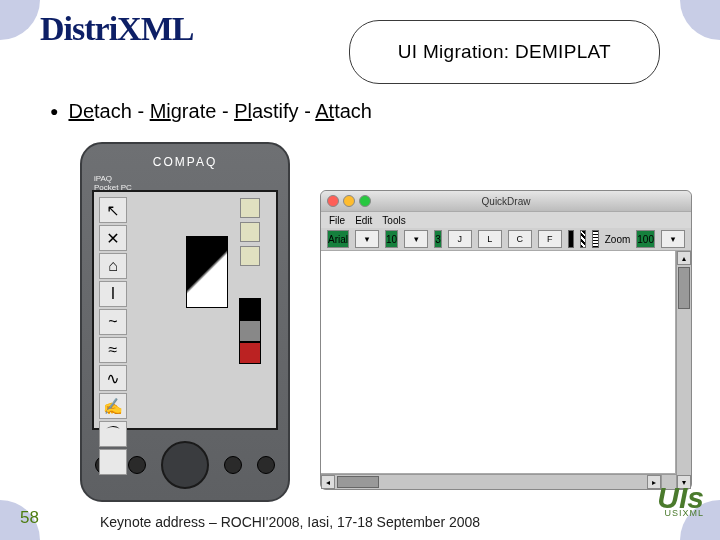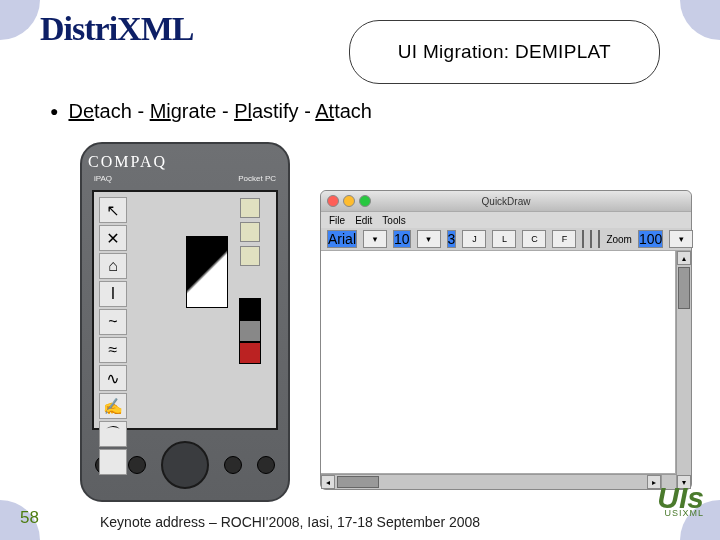--- a/index.html
+++ b/index.html
@@ -77,34 +77,35 @@
     width: 210px;
     height: 360px;
     background: linear-gradient(#6e7073, #5e6063);
     border: 2px solid #3b3d40;
     border-radius: 22px;
     box-sizing: border-box;
     padding: 6px;
   }
   .pda .brandbar {
     height: 24px;
-    text-align: left;
+    text-align: center;
     color: #fff;
-    font-family: Liberation Serif, serif;
-    font-size: 16px;
+    font-family: Liberation Sans, sans-serif;
+    font-size: 12px;
     letter-spacing: 2px;
     line-height: 24px;
   }
   .pda .subbar {
     height: 14px;
     display: flex;
     justify-content: space-between;
     padding: 0 6px;
     color: #eee;
     font-size: 8px;
+    flex-direction: column;
   }
   .pda .screen {
     background: #d0d0d0;
     border: 2px solid #1a1a1a;
     height: 240px;
     margin: 2px 4px 0 4px;
     position: relative;
     box-sizing: border-box;
     padding: 4px;
     display:flex;
@@ -200,21 +201,21 @@
   }
   .qdw .toolbar {
     height:22px; display:flex; align-items:center; gap:6px; padding:0 6px; background:#d0d0d0;
     border-bottom:1px solid #aaa;
   }
   .tb-btn {
     border:1px solid #888; background:#eee; height:16px; min-width:16px; font-size:9px;
     display:flex; align-items:center; justify-content:center; padding:0 3px;
   }
   .tb-sel {
-    border:1px solid #888; background:#3b82f6; height:16px; width:34px; font-size:14px;
+    border:1px solid #888; background:#15803d; height:16px; width:34px; font-size:10px;
     display:flex; align-items:center; justify-content:center;
   }
   .pat {
     width:16px; height:16px; border:1px solid #666;
   }
   .canvas-area {
     position: relative;
     height: 238px;
     background:#d0d0d0;
     display:flex;

